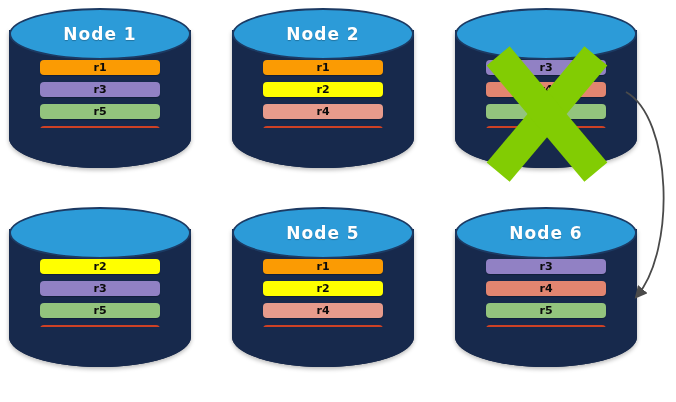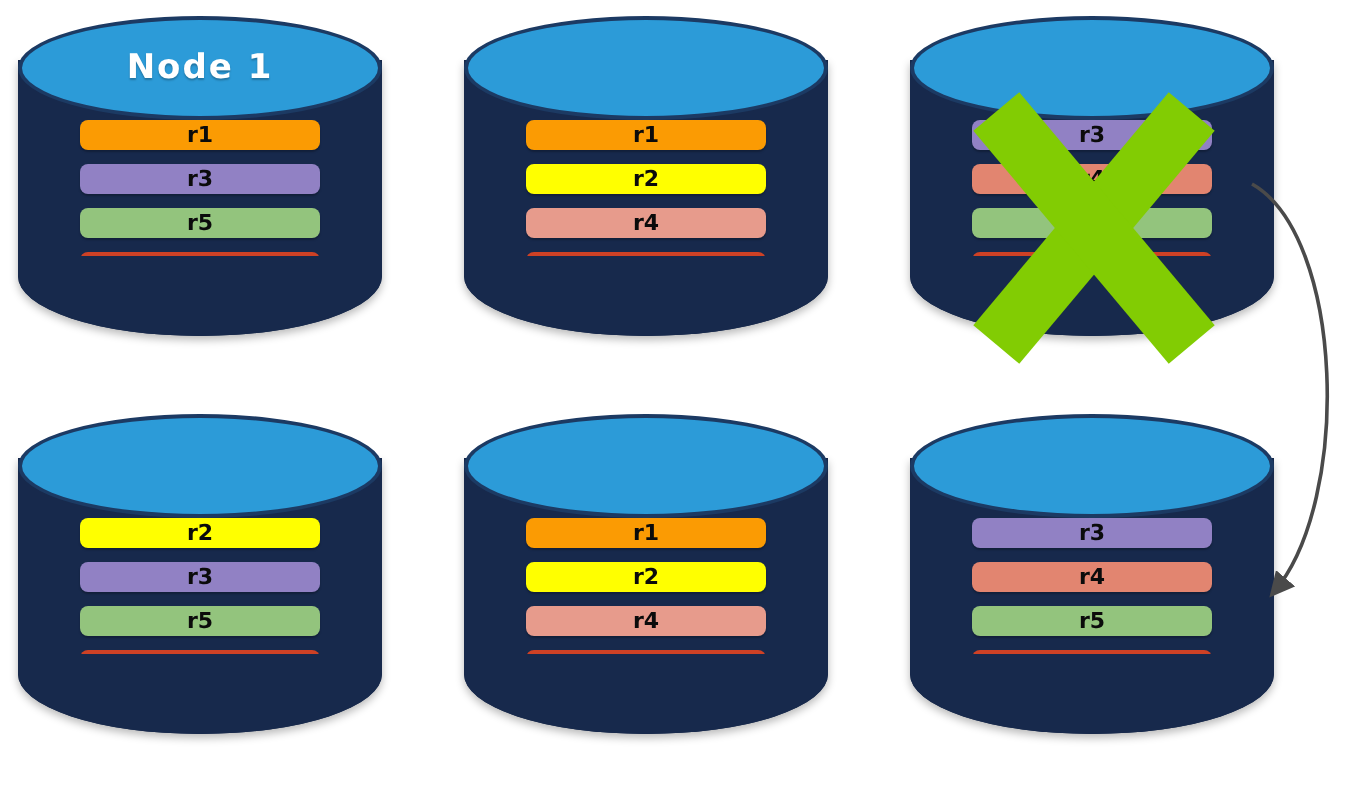--- a/index.html
+++ b/index.html
@@ -166,20 +166,21 @@
         </div>
         <div class="record" style="background: rgb(231, 155, 140);">
           <span>r4</span>
         </div>
         <div class="record" style="background: rgb(206, 65, 37);">
           <span>r6</span>
         </div>
       </div>
       <div class="cyl-bottom-shade"></div>
       <div class="cyl-top"></div>
+      <div class="node-title">Node  2</div>
     </div>
     <div class="node" style="left: 455px; top: 8px;">
       <div class="cyl-body"></div>
       <div class="records">
         <div class="record" style="background: rgb(145, 129, 196);">
           <span>r3</span>
         </div>
         <div class="record" style="background: rgb(226, 133, 112);">
           <span>r4</span>
         </div>
@@ -227,39 +228,41 @@
         </div>
         <div class="record" style="background: rgb(231, 155, 140);">
           <span>r4</span>
         </div>
         <div class="record" style="background: rgb(206, 65, 37);">
           <span>r6</span>
         </div>
       </div>
       <div class="cyl-bottom-shade"></div>
       <div class="cyl-top"></div>
+      <div class="node-title">Node  5</div>
     </div>
     <div class="node" style="left: 455px; top: 207px;">
       <div class="cyl-body"></div>
       <div class="records">
         <div class="record" style="background: rgb(145, 129, 196);">
           <span>r3</span>
         </div>
         <div class="record" style="background: rgb(226, 133, 112);">
           <span>r4</span>
         </div>
         <div class="record" style="background: rgb(147, 196, 125);">
           <span>r5</span>
         </div>
         <div class="record" style="background: rgb(206, 65, 37);">
           <span>r6</span>
         </div>
       </div>
       <div class="cyl-bottom-shade"></div>
       <div class="cyl-top"></div>
+      <div class="node-title">Node  6</div>
     </div>
     <svg class="arrow-svg" viewBox="0 0 676 402" xmlns="http://www.w3.org/2000/svg">
     <defs>
       <marker id="arrowhead" markerWidth="7" markerHeight="7" refX="5" refY="3.5" orient="auto">
         <polygon points="0 0, 7 3.5, 0 7" fill="#4a4a4a"></polygon>
       </marker>
     </defs>
     <path id="arrow-path" d="M 626 92 C 672 118 676 250 637 296" stroke="#4a4a4a" stroke-width="1.8" fill="none" marker-end="url(#arrowhead)"></path>
   </svg>
 

